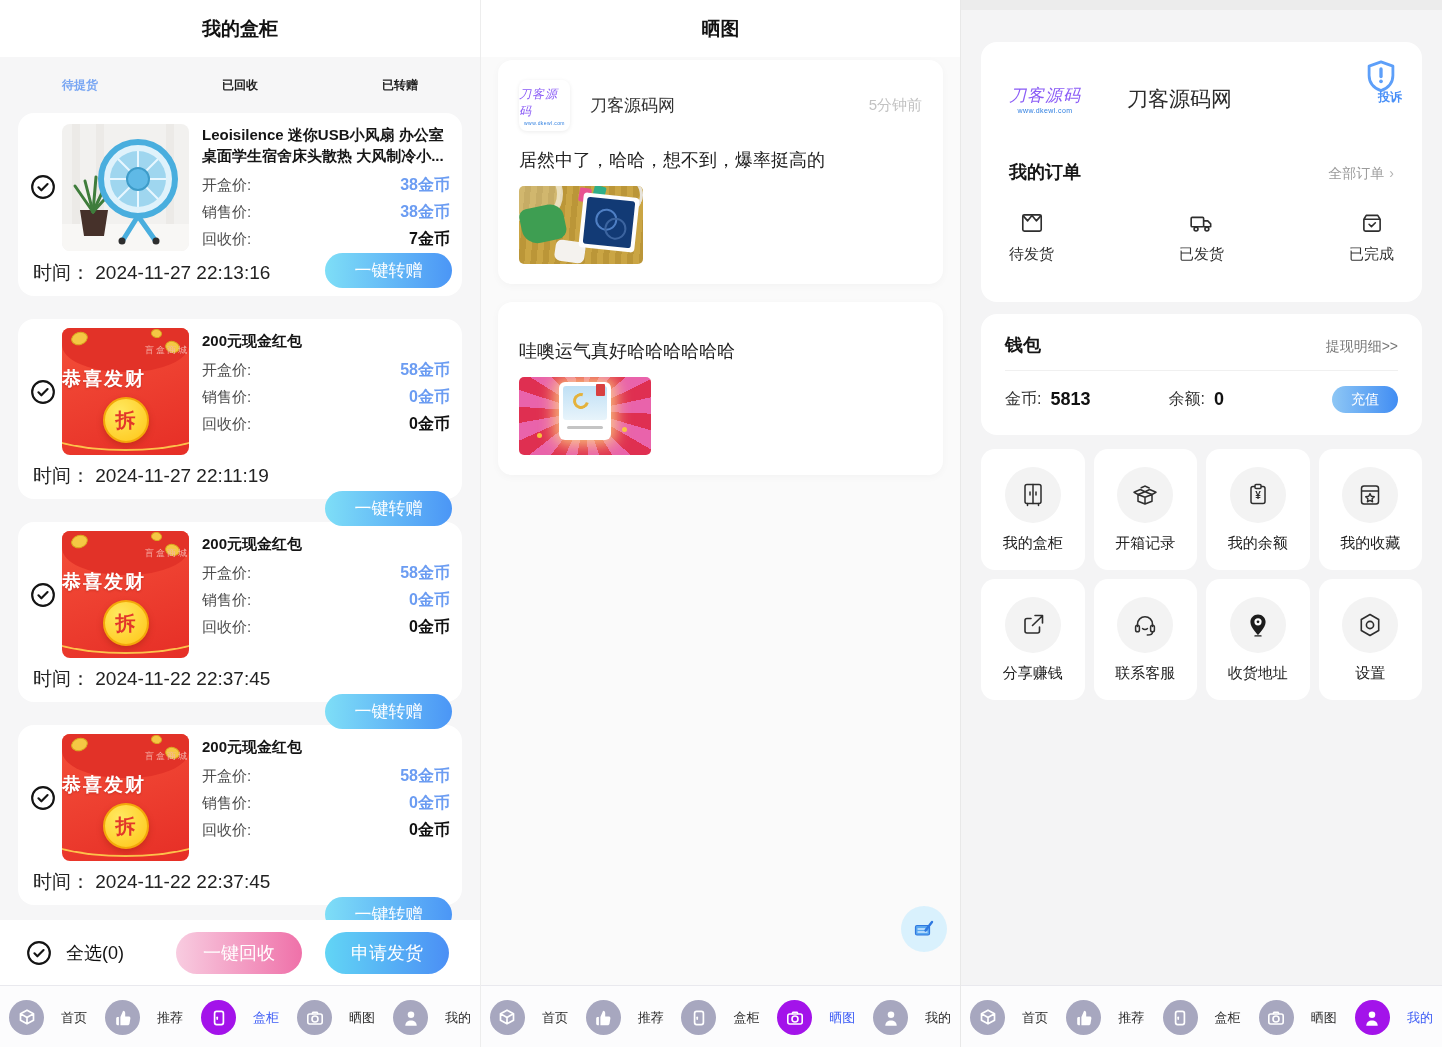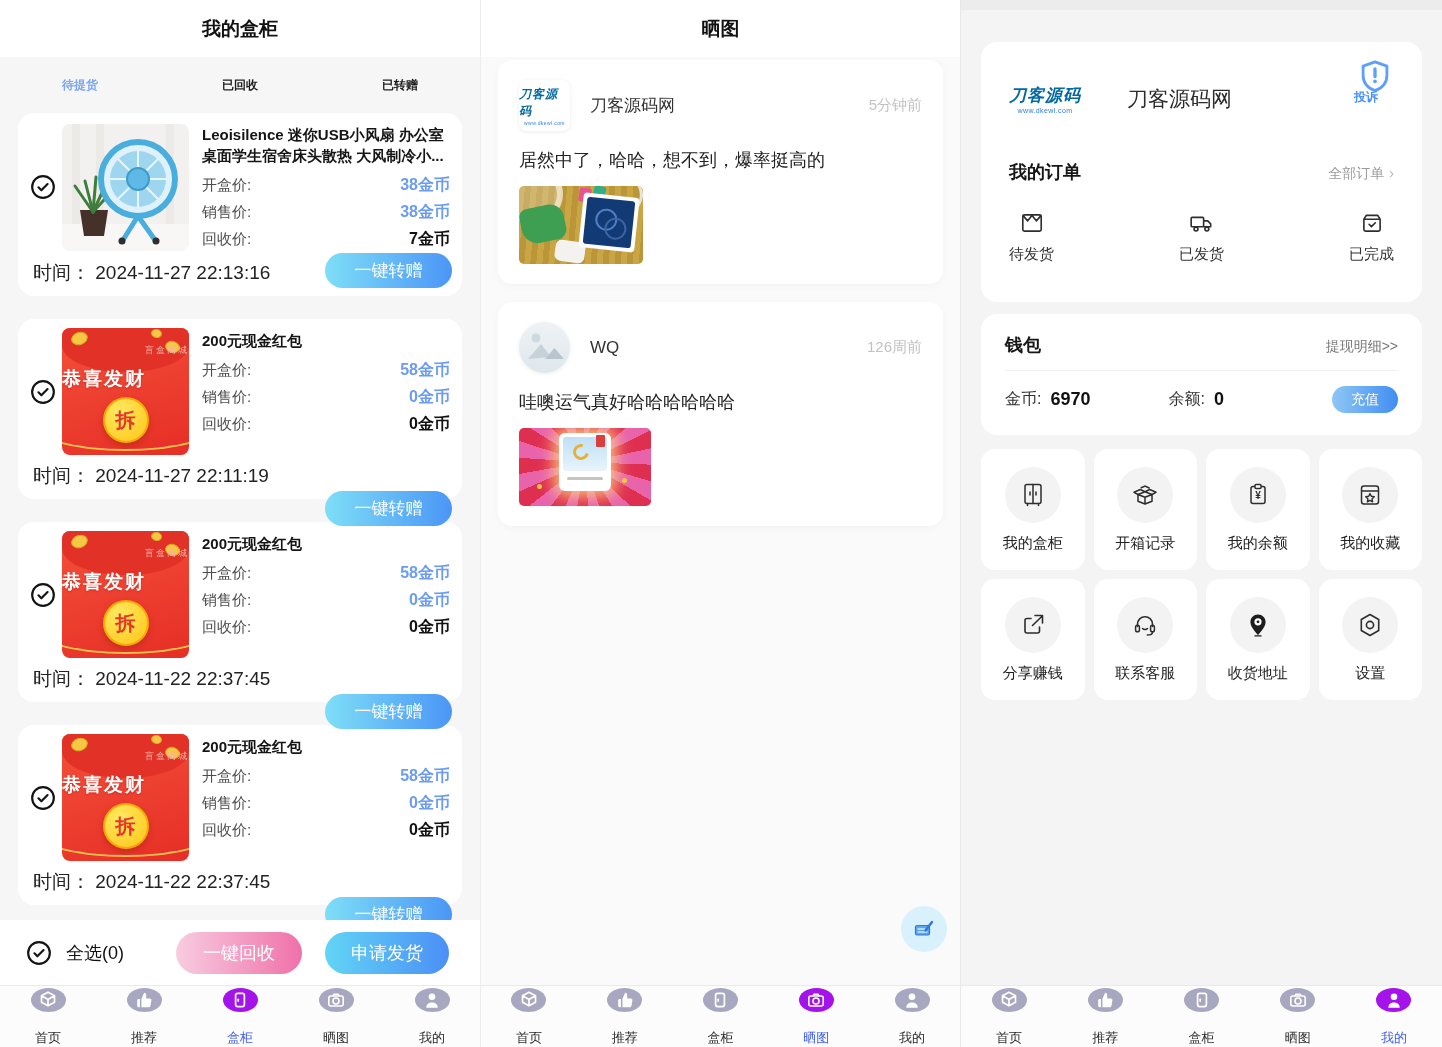--- a/index.html
+++ b/index.html
@@ -58,21 +58,21 @@
                 display:flex; align-items:center; z-index:5; }
   .select-all { display:flex; align-items:center; margin-left:26px; cursor:pointer; }
   .select-all span { font-size:18px; color:#111; margin-left:8px; }
   .pill-btn { height:42px; border-radius:21px; color:#fff; font-size:18px; display:flex; align-items:center;
               justify-content:center; cursor:pointer; }
   .recycle-btn { width:126px; margin-left:52px; background:linear-gradient(90deg,#f8cce0,#ef71a9); }
   .ship-btn { width:124px; margin-left:23px; background:linear-gradient(90deg,#62d5f5,#4b8ff5); }
 
   .navbar { position:absolute; left:0; right:0; bottom:0; height:62px; background:#fcfcfd;
             border-top:1px solid #e9e9ee; display:flex; z-index:6; }
-  .nav-item { flex:1; display:flex; flex-direction:column; align-items:center; justify-content:center; gap:17px;
+  .nav-item { flex:1; display:flex; flex-direction:row; align-items:center; justify-content:center; gap:17px;
               padding-top:2px; cursor:pointer; }
   .nav-circle { width:35px; height:35px; border-radius:50%; background:#a7a7bf; display:flex;
                 align-items:center; justify-content:center; }
   .nav-circle.active { background:#a313ea; }
   .nav-label { font-size:13px; color:#2b2b2b; }
   .nav-label.active { color:#3d5cf5; }
   .nicon { width:20px; height:20px; }
 
   
   .post-card { margin:0 17px 18px; background:#fff; border-radius:14px; padding:20px 21px;
@@ -120,21 +120,21 @@
   .fab { position:absolute; right:13px; bottom:95px; width:46px; height:46px; border-radius:50%;
          background:#d9f1fd; display:flex; align-items:center; justify-content:center; cursor:pointer; z-index:4; }
 
   
   .rp-strip { height:10px; background:#ececec; }
   .rp-card { position:absolute; left:20px; right:20px; background:#fff; border-radius:16px; }
   .profile-card { top:42px; height:260px; padding:0 28px; }
   .profile-row { display:flex; align-items:center; padding-top:42px; }
   .profile-name { margin-left:46px; font-size:21px; font-weight:500; color:#2b2b2b; }
   .complaint { position:absolute; top:15px; right:20px; width:48px; display:flex; flex-direction:column;
-               align-items:flex-start; cursor:pointer; }
+               align-items:flex-end; cursor:pointer; }
   .complaint-label { margin-top:-10px; font-size:12px; font-weight:700; color:#4a90f7; }
 
   .orders-head { display:flex; align-items:baseline; margin-top:46px; }
   .orders-title { font-size:18px; font-weight:700; color:#161616; }
   .orders-all { margin-left:auto; font-size:14px; color:#9b9b9b; cursor:pointer; }
   .orders-chevron { color:#b3b3b3; margin-left:5px; font-size:14px; }
   .order-row { display:flex; justify-content:space-between; margin-top:26px; }
   .order-status { display:flex; flex-direction:column; align-items:center; gap:9px; cursor:pointer; }
   .order-status span { font-size:15px; color:#333; }
 
@@ -152,21 +152,21 @@
                   justify-content:center; cursor:pointer; }
 
   .feature-grid { position:absolute; left:20px; right:20px; top:449px; display:grid;
                   grid-template-columns:repeat(4,1fr); gap:9px; }
   .grid-card { background:#fff; border-radius:14px; height:121px; display:flex; flex-direction:column;
                align-items:center; justify-content:center; gap:11px; cursor:pointer; }
   .grid-circle { width:56px; height:56px; border-radius:50%; background:#f3f3f3; display:flex;
                  align-items:center; justify-content:center; }
   .grid-label { font-size:15px; color:#222; }
 
-  .logo-cn { color:#0369a1; font-weight:700; font-style:italic; letter-spacing:1px; }
+  .logo-cn { color:#8b5cf6; font-weight:400; font-style:italic; letter-spacing:1px; }
   .logo-url { color:#2f7fe0; letter-spacing:.4px; }
   .logo-lg .logo-cn { font-size:17px; } .logo-lg .logo-url { font-size:7px; }
   .logo-sm .logo-cn { font-size:12px; } .logo-sm .logo-url { font-size:5px; }
 </style>
 </head>
 <body>
 
 <svg width="0" height="0" style="position:absolute">
   <defs>
     <symbol id="i-check" viewBox="0 0 24 24">
@@ -536,29 +536,20 @@
         <div class="ip-box">
             <div class="ip-screen">
               <div class="ip-c1"></div>
               <div class="ip-c2"></div>
             </div>
           </div>
       </div>
     </div>
 
     <div class="post-card">
-      <div class="post-head">
-        <div class="post-avatar round" style="background:linear-gradient(#eef2f5,#dfe7ec);">
-          <svg width="51" height="51">
-              <use href="#i-mountain"></use>
-            </svg>
-        </div>
-        <div class="post-name">WQ</div>
-        <div class="post-time">126周前</div>
-      </div>
       <div class="post-content">哇噢运气真好哈哈哈哈哈哈</div>
       <div class="img-burst">
         <div class="burst-dot" style="left:18px;top:56px;"></div>
         <div class="burst-dot" style="right:24px;top:50px;"></div>
         <div class="burst-card">
           <div class="burst-thumb">
               <div class="burst-gold"></div>
               <div class="burst-tag"></div>
             </div>
           <div class="burst-line"></div>
@@ -660,21 +651,21 @@
     </div>
 
     <div class="rp-card wallet-card">
       <div class="wallet-head">
         <div class="wallet-title">钱包</div>
         <div class="wallet-detail">提现明细&gt;&gt;</div>
       </div>
       <div class="wallet-div"></div>
       <div class="wallet-row">
         <span class="w-label">金币:</span>
-        <span class="w-value">6970</span>
+        <span class="w-value">5813</span>
         <span class="w-group2">
           <span class="w-label">余额:</span>
           <span class="w-value">0</span>
         </span>
         <span class="recharge-btn">充值</span>
       </div>
     </div>
 
     <div class="feature-grid">
       <div class="grid-card">

